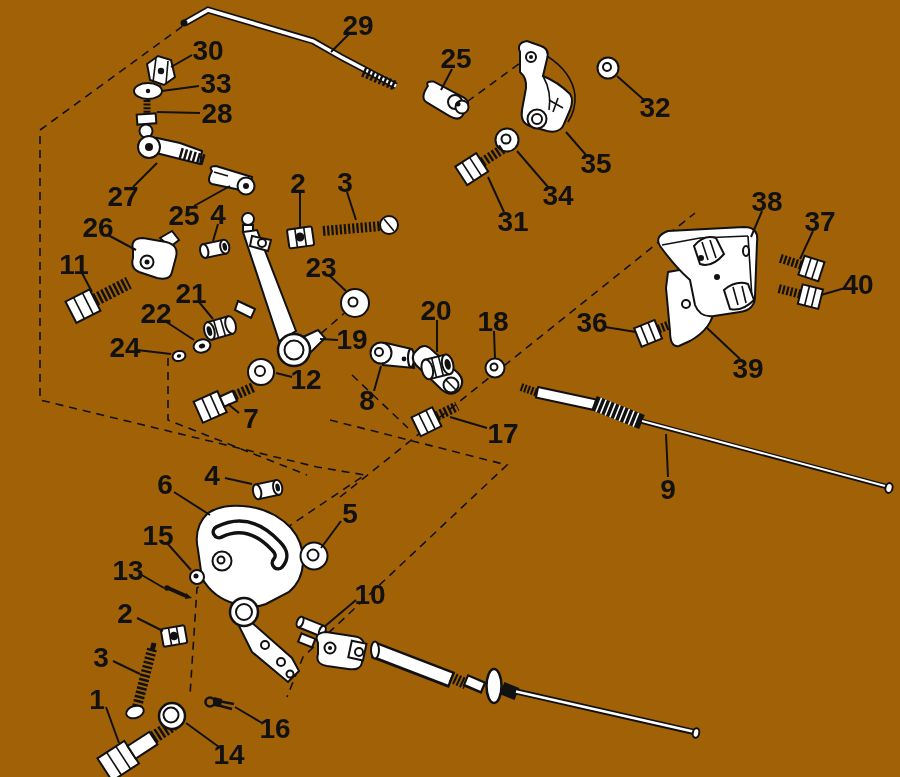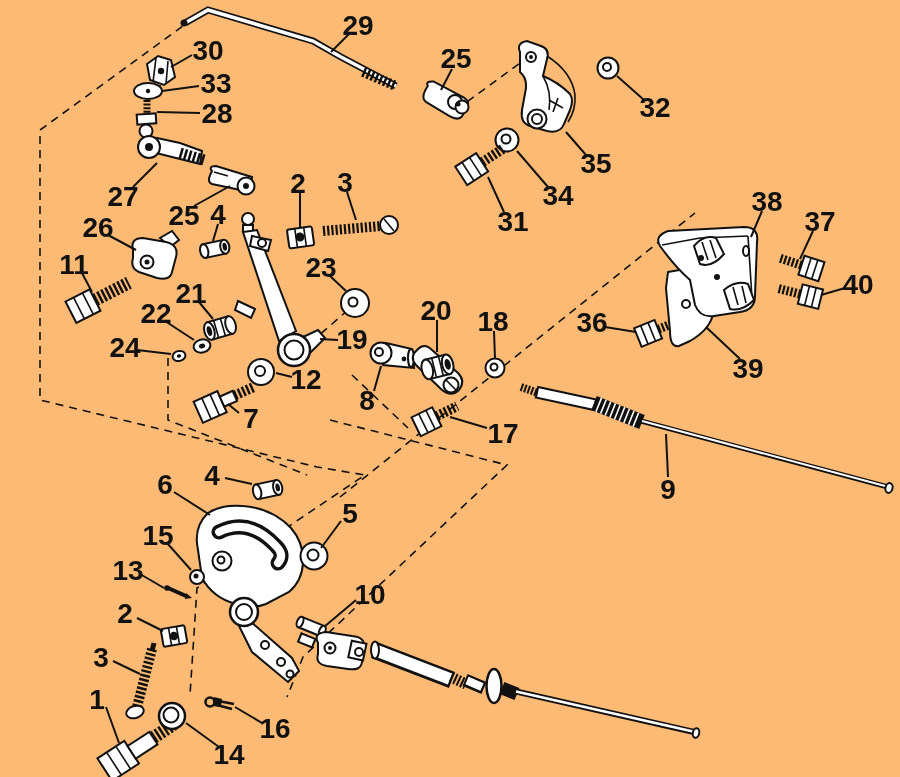--- a/index.html
+++ b/index.html
@@ -1,16 +1,16 @@
 <!DOCTYPE html>
 <html><head>
 <meta charset="utf-8">
 <style>
   html,body{margin:0;padding:0;background:#fff;}
-  .stage{position:relative;width:900px;height:777px;background:#fdba74;overflow:hidden;}
+  .stage{position:relative;width:900px;height:777px;background:#a16207;overflow:hidden;}
   svg{display:block;}
   .ol{fill:#fff;stroke:#111;stroke-width:2;}
   .ol25{fill:#fff;stroke:#111;stroke-width:2.5;}
   .ln{stroke:#111;stroke-width:1.6;fill:none;}
   .dark{fill:#111;stroke:none;}
   .dash{fill:none;stroke:#111;stroke-width:1.6;stroke-dasharray:8 6;}
   .leader{stroke:#111;stroke-width:2;}
   .callout{font-family:"Liberation Sans",sans-serif;font-weight:bold;font-size:28px;fill:#111;}
 </style>
 </head>

